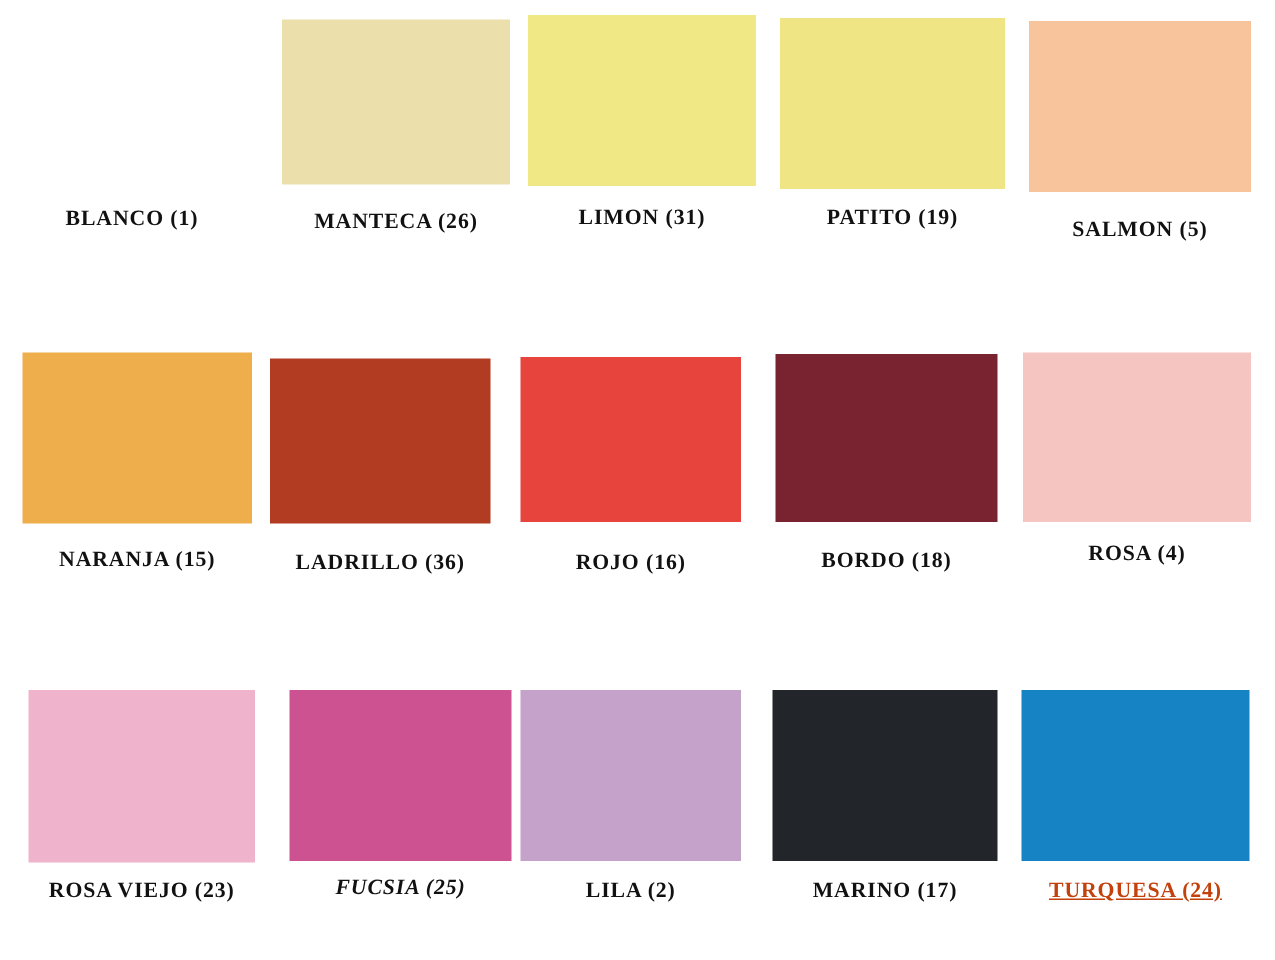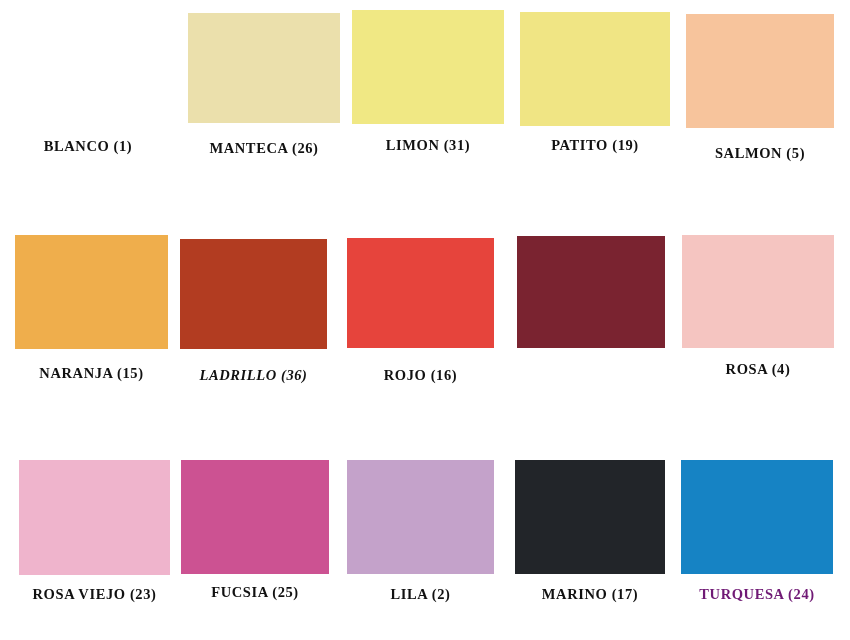--- a/index.html
+++ b/index.html
@@ -82,52 +82,53 @@
       <div class="swatch-cell" style="left: 0px; width: 744px;">
         <div class="swatch-chip" style="left: 686px; top: 14px; width: 148px; height: 114px; background: rgb(247, 196, 156);"></div>
         <div class="swatch-label" style="left: 675px; top: 145px; color: rgb(17, 17, 17);">SALMON (5)</div>
       </div>
     </div>
   <div class="swatch-row swatch-row-2">
       <div class="swatch-cell" style="left: 0px; width: 716px;">
         <div class="swatch-chip" style="left: 15px; top: 13px; width: 153px; height: 114px; background: rgb(239, 174, 76);"></div>
         <div class="swatch-label" style="left: 6.5px; top: 143px; color: rgb(17, 17, 17);">NARANJA (15)</div>
       </div>
-      <div class="swatch-cell" style="left: 0px; width: 850px; font-style: italic;">
+      <div class="swatch-cell" style="left: 0px; width: 850px;">
         <div class="swatch-chip" style="left: 180px; top: 17px; width: 147px; height: 110px; background: rgb(178, 60, 33);"></div>
         <div class="swatch-label" style="left: 168.5px; top: 145px; color: rgb(17, 17, 17);">LADRILLO (36)</div>
       </div>
       <div class="swatch-cell" style="left: 0px; width: 690px;">
         <div class="swatch-chip" style="left: 347px; top: 16px; width: 147px; height: 110px; background: rgb(230, 68, 60);"></div>
         <div class="swatch-label" style="left: 335.5px; top: 145px; color: rgb(17, 17, 17);">ROJO (16)</div>
       </div>
       <div class="swatch-cell" style="left: 0px; width: 850px;">
         <div class="swatch-chip" style="left: 517px; top: 14px; width: 148px; height: 112px; background: rgb(122, 35, 48);"></div>
+        <div class="swatch-label" style="left: 506px; top: 144px; color: rgb(17, 17, 17);">BORDO (18)</div>
       </div>
       <div class="swatch-cell" style="left: 0px; width: 743px;">
         <div class="swatch-chip" style="left: 682px; top: 13px; width: 152px; height: 113px; background: rgb(245, 197, 193);"></div>
         <div class="swatch-label" style="left: 673px; top: 139px; color: rgb(17, 17, 17);">ROSA (4)</div>
       </div>
     </div>
   <div class="swatch-row swatch-row-3">
       <div class="swatch-cell" style="left: 0px; width: 772px;">
         <div class="swatch-chip" style="left: 19px; top: 16px; width: 151px; height: 115px; background: rgb(239, 180, 204);"></div>
         <div class="swatch-label" style="left: 9.5px; top: 142px; color: rgb(17, 17, 17);">ROSA VIEJO (23)</div>
       </div>
-      <div class="swatch-cell" style="left: 0px; width: 730px;">
+      <div class="swatch-cell" style="left: 12px; width: 730px; font-style: italic;">
         <div class="swatch-chip" style="left: 181px; top: 16px; width: 148px; height: 114px; background: rgb(204, 82, 146);"></div>
         <div class="swatch-label" style="left: 170px; top: 140px; color: rgb(17, 17, 17);">FUCSIA (25)</div>
       </div>
       <div class="swatch-cell" style="left: 0px; width: 682px;">
         <div class="swatch-chip" style="left: 347px; top: 16px; width: 147px; height: 114px; background: rgb(196, 162, 202);"></div>
         <div class="swatch-label" style="left: 335.5px; top: 142px; color: rgb(17, 17, 17);">LILA (2)</div>
       </div>
       <div class="swatch-cell" style="left: 0px; width: 782px;">
         <div class="swatch-chip" style="left: 515px; top: 16px; width: 150px; height: 114px; background: rgb(34, 37, 41);"></div>
         <div class="swatch-label" style="left: 505px; top: 142px; color: rgb(17, 17, 17);">MARINO (17)</div>
       </div>
       <div class="swatch-cell" style="left: 0px; width: 850px;">
         <div class="swatch-chip" style="left: 681px; top: 16px; width: 152px; height: 114px; background: rgb(22, 131, 196);"></div>
-        <div class="swatch-label" style="left: 672px; top: 142px; color: #701a75;">TURQUESA (24)</div>
+        <div class="swatch-label" style="left: 672px; top: 142px; color: #c2410c; text-decoration: underline;">TURQUESA (24)</div>
       </div>
     </div>
 
 </div>
 
 </body></html>

